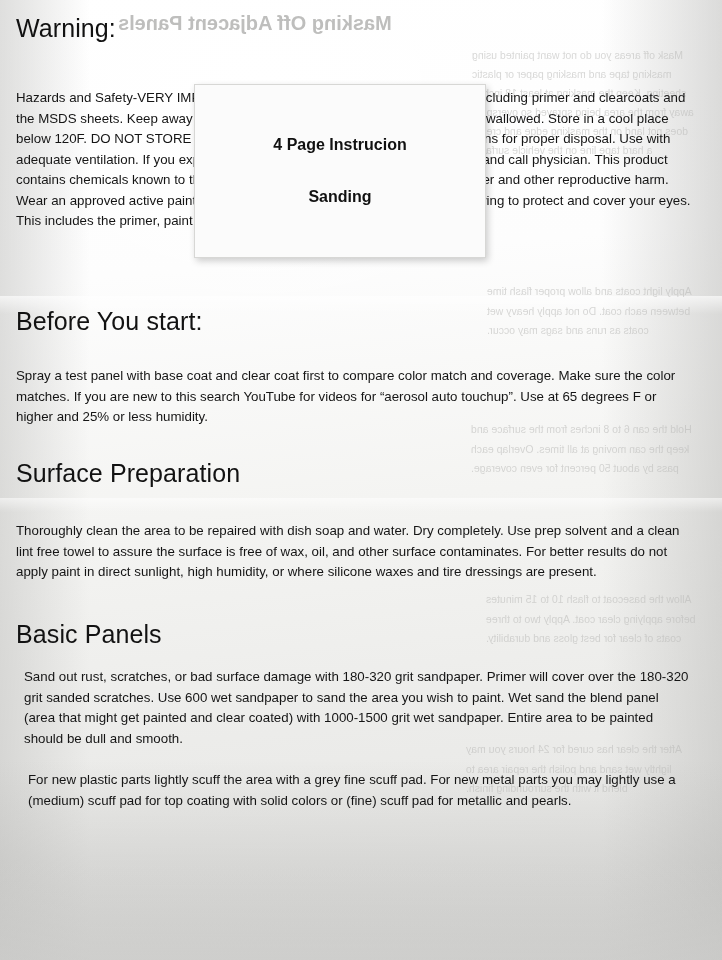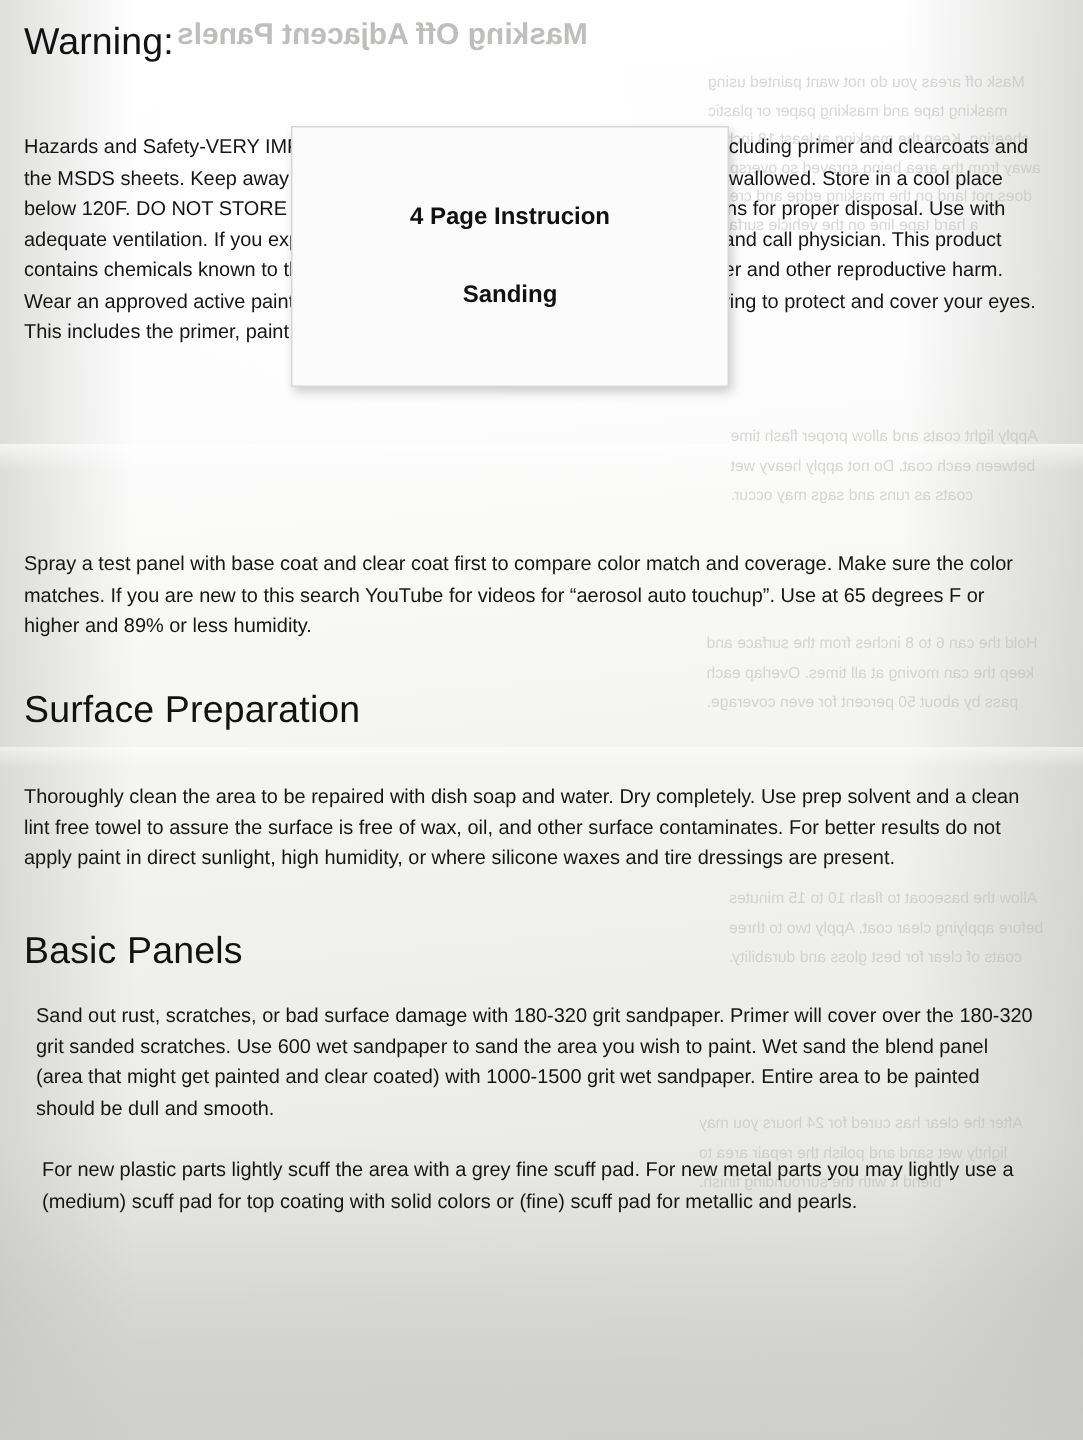--- a/index.html
+++ b/index.html
@@ -201,21 +201,22 @@
 coats of clear for best gloss and durability.</div>
   <div class="showthrough" id="st-block-e">After the clear has cured for 24 hours you may
 lightly wet sand and polish the repair area to
 blend it with the surrounding finish.</div>
 
   <div id="content">
 
     <h1 class="section" style="left:16px; top:14px;">Warning:</h1>
     <p class="body" style="left:16px; top:88px; width:676px;">Hazards and Safety-VERY IMPORTANT. Read all warnings on touch-up paint including primer and clearcoats and the MSDS sheets. Keep away from children. Call a physician IMMEDIATELY if swallowed. Store in a cool place below 120F. DO NOT STORE IN CAR and avoid freezing. Follow local regulations for proper disposal. Use with adequate ventilation. If you experience dizziness stop product use immediately and call physician. This product contains chemicals known to the State of California to cause birth defects, cancer and other reproductive harm. Wear an approved active paint respirator and WEAR safety goggles when spraying to protect and cover your eyes. This includes the primer, paint and clearcoat.</p>
 
-    <p class="body" style="left:16px; top:366px; width:670px;">Spray a test panel with base coat and clear coat first to compare color match and coverage. Make sure the color matches.  If you are new to this search YouTube for videos for “aerosol auto touchup”.  Use at 65 degrees F or higher and 89% or less humidity.</p>
+    <h1 class="section" style="left:16px; top:307px;">Before You start:</h1>
+    <p class="body" style="left:16px; top:366px; width:670px;">Spray a test panel with base coat and clear coat first to compare color match and coverage. Make sure the color matches.  If you are new to this search YouTube for videos for “aerosol auto touchup”.  Use at 65 degrees F or higher and 25% or less humidity.</p>
 
     <h1 class="section" style="left:16px; top:459px;">Surface Preparation</h1>
     <p class="body" style="left:16px; top:509px; width:676px;margin-top:12px;">Thoroughly clean the area to be repaired with dish soap and water.  Dry completely. Use prep solvent and a clean lint free towel to assure the surface is free of wax, oil, and other surface contaminates. For better results do not apply paint in direct sunlight, high humidity, or where silicone waxes and tire dressings are present.</p>
 
     <h1 class="section" style="left:16px; top:620px;">Basic Panels</h1>
     <p class="body" style="left:24px; top:667px; width:668px;">Sand out rust, scratches, or bad surface damage with 180-320 grit sandpaper. Primer will cover over the 180-320 grit sanded scratches. Use 600 wet sandpaper to sand the area you wish to paint. Wet sand the blend panel (area that might get painted and clear coated) with 1000-1500 grit wet sandpaper. Entire area to be painted should be dull and smooth.</p>
     <p class="body" style="left:28px; top:770px; width:660px;">For new plastic parts lightly scuff the area with a grey fine scuff pad. For new metal parts you may lightly use a (medium) scuff pad for top coating with solid colors or (fine) scuff pad for metallic and pearls.</p>
 
   </div>
 

